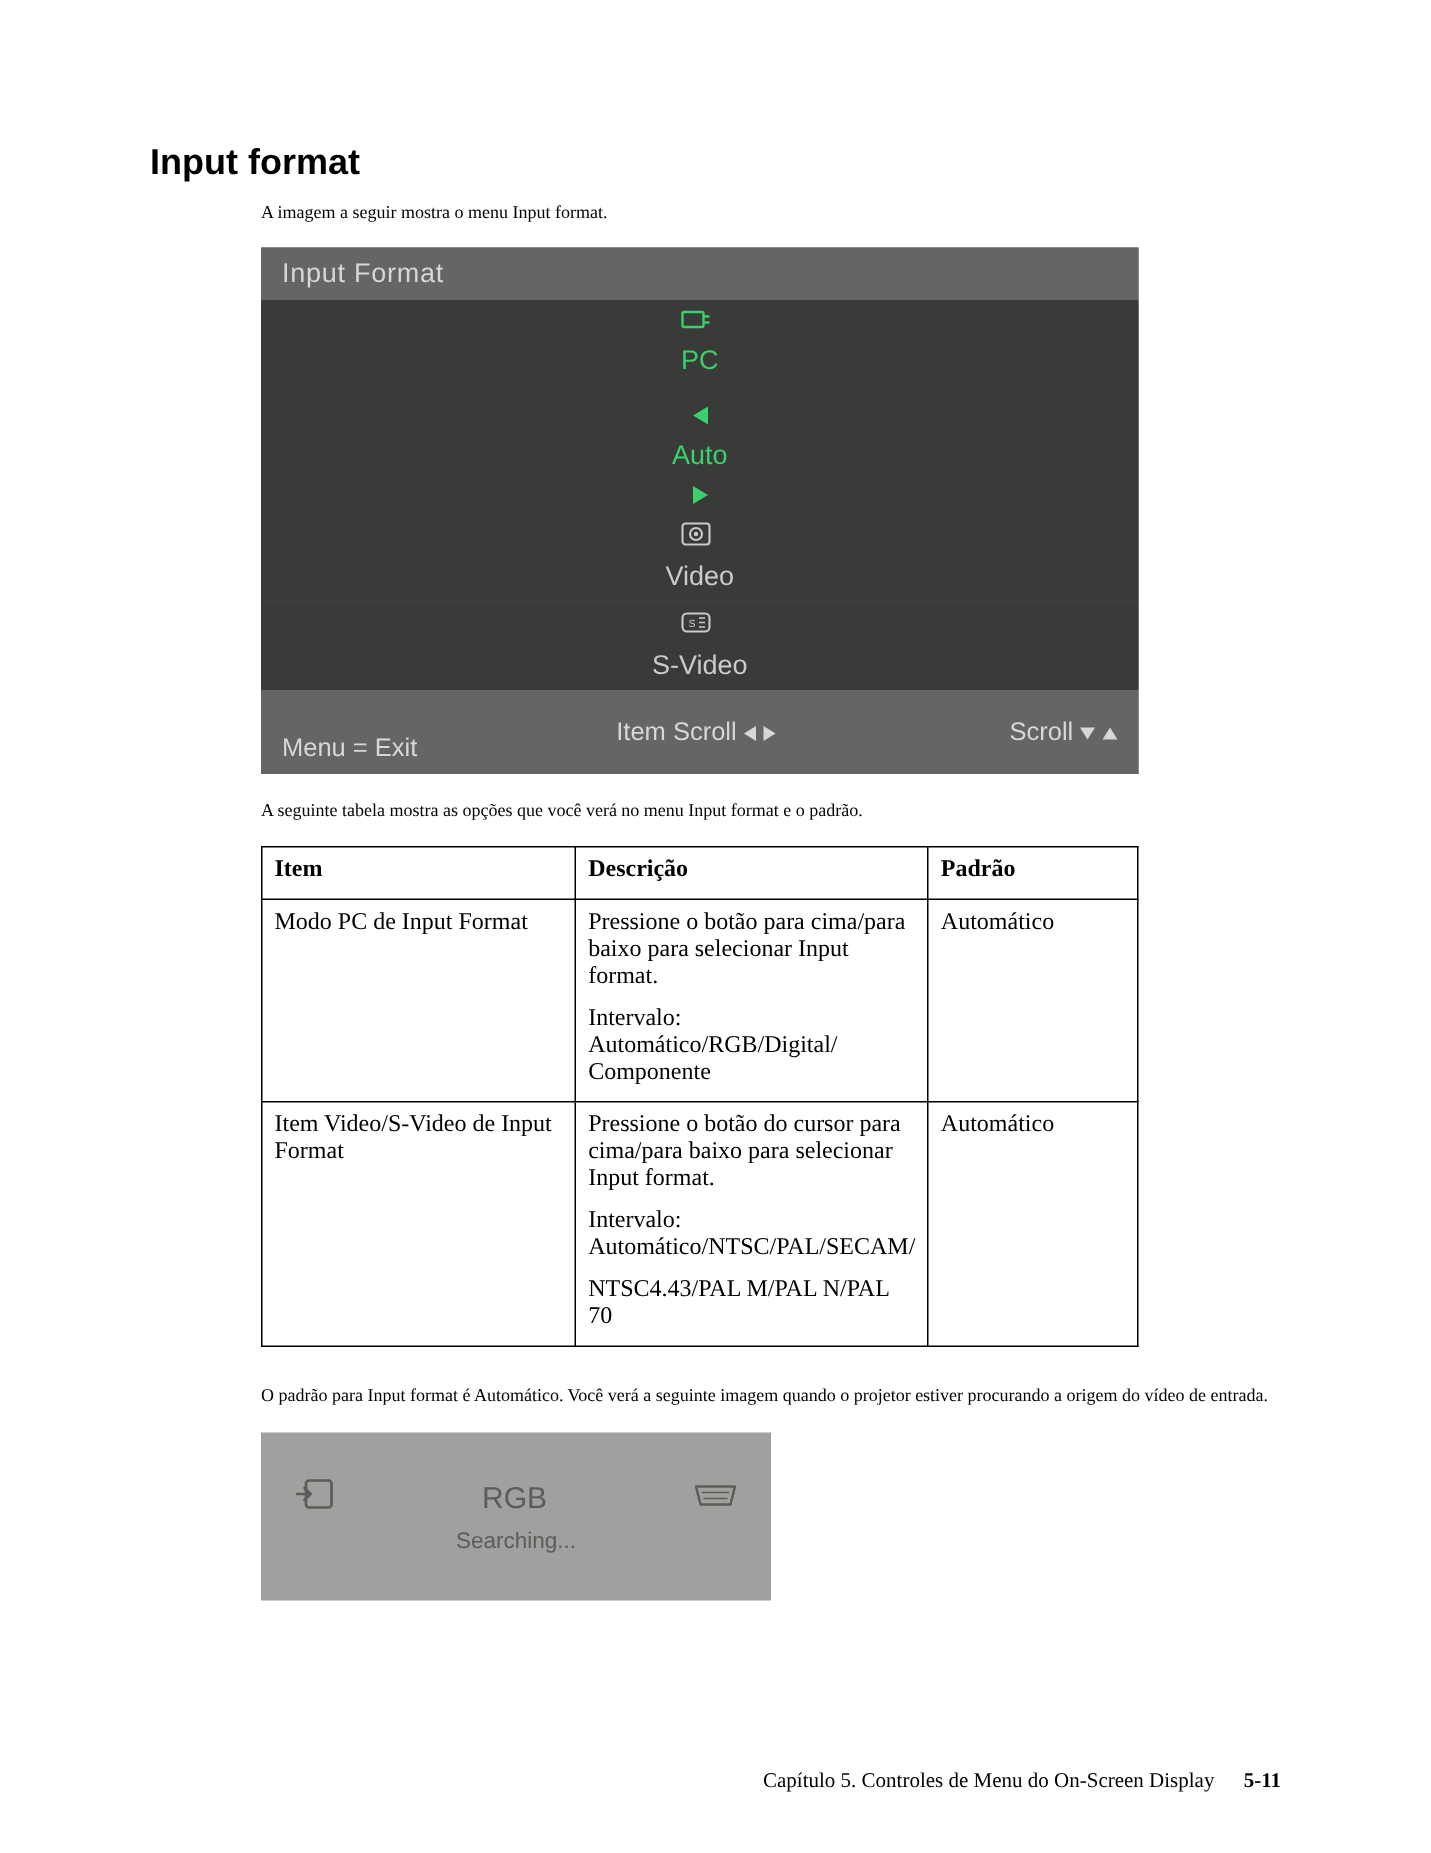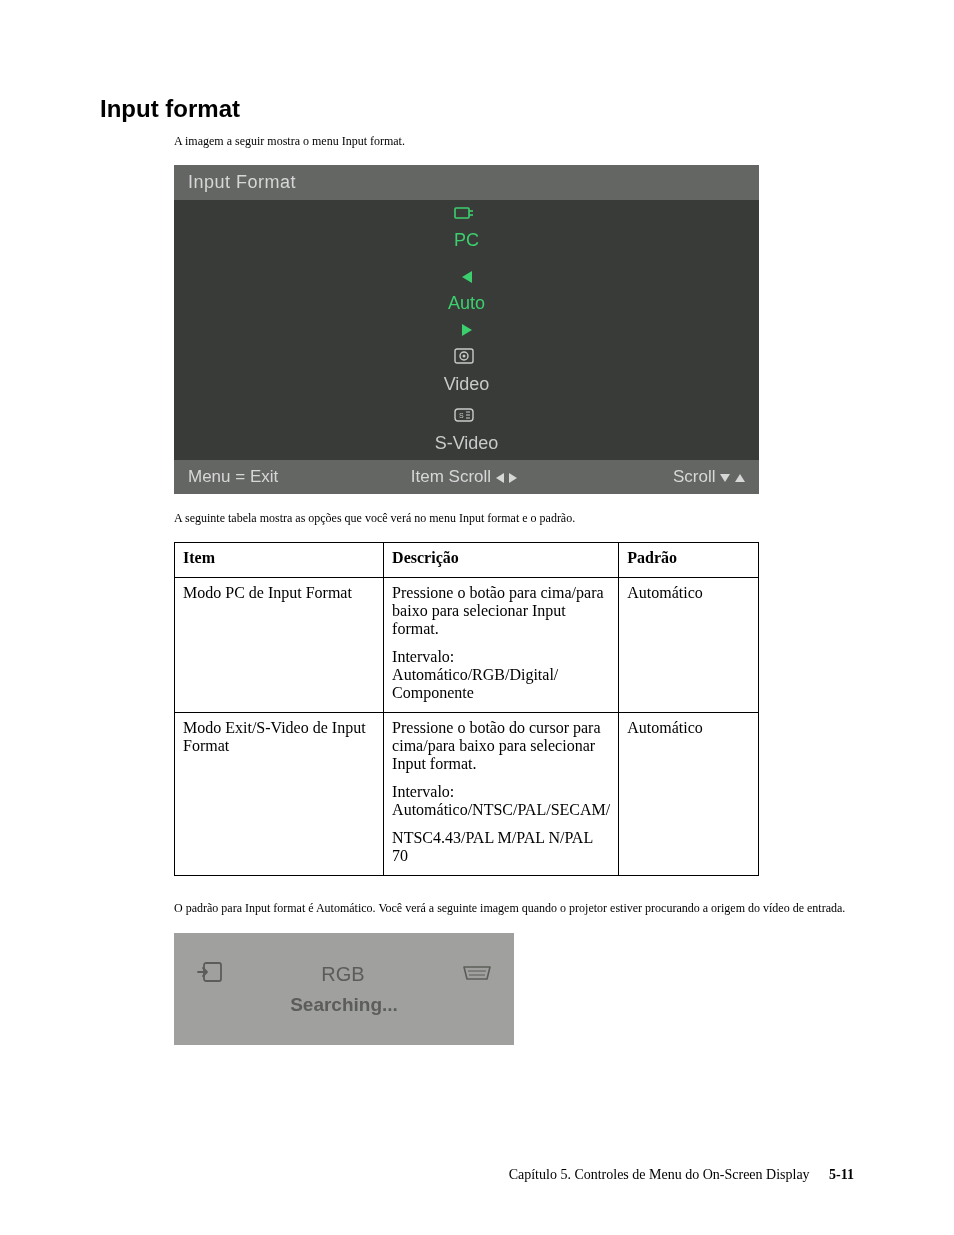--- a/index.html
+++ b/index.html
@@ -73,21 +73,21 @@
     text-align: center;
   }
   .osd-footer {
     background: #646664;
     display: flex;
     align-items: center;
     padding: 7px 14px;
     font-size: 17px;
     color: #d6d7d6;
   }
-  .osd-footer .left { flex: 0 0 33%; }
+  .osd-footer .left { flex: 0 0 33%; margin-top: 22px; }
   .osd-footer .mid { flex: 0 0 33%; text-align: center; }
   .osd-footer .right { flex: 0 0 34%; text-align: right; }
   .tri {
     display:inline-block; width:0; height:0; vertical-align:middle;
   }
   .tri-l { border-top:6px solid transparent; border-bottom:6px solid transparent; border-right:10px solid currentColor; }
   .tri-r { border-top:6px solid transparent; border-bottom:6px solid transparent; border-left:10px solid currentColor; }
   .tri-u { border-left:6px solid transparent; border-right:6px solid transparent; border-bottom:9px solid currentColor; }
   .tri-d { border-left:6px solid transparent; border-right:6px solid transparent; border-top:9px solid currentColor; }
 
@@ -131,28 +131,27 @@
   .osd-search .row1 {
     width: 100%;
     display: flex;
     align-items: center;
     padding: 0 22px;
     box-sizing: border-box;
     justify-content: space-between;
     font-size: 20px;
   }
   .osd-search .row2 {
-    font-size: 19px;
-    font-weight: bold;
+    font-size: 15px;
   }
 
   
   .page-footer {
     position: absolute;
-    bottom: 52px;
+    bottom: 39px;
     right: 100px;
     font-size: 14px;
   }
   .page-footer .pgnum {
     font-weight: bold;
     margin-left: 16px;
   }
 </style>
 </head>
 <body>
@@ -231,21 +230,21 @@
     <tbody>
       <tr>
         <td>Modo PC de Input Format</td>
         <td>
           <p>Pressione o botão para cima/para baixo para selecionar Input format.</p>
           <p>Intervalo: Automático/RGB/Digital/ Componente</p>
         </td>
         <td>Automático</td>
       </tr>
       <tr>
-        <td>Modo Exit/S-Video de Input Format</td>
+        <td>Item Video/S-Video de Input Format</td>
         <td>
           <p>Pressione o botão do cursor para cima/para baixo para selecionar Input format.</p>
           <p>Intervalo: Automático/NTSC/PAL/SECAM/</p>
           <p>NTSC4.43/PAL M/PAL N/PAL 70</p>
         </td>
         <td>Automático</td>
       </tr>
     </tbody>
   </table>
 

